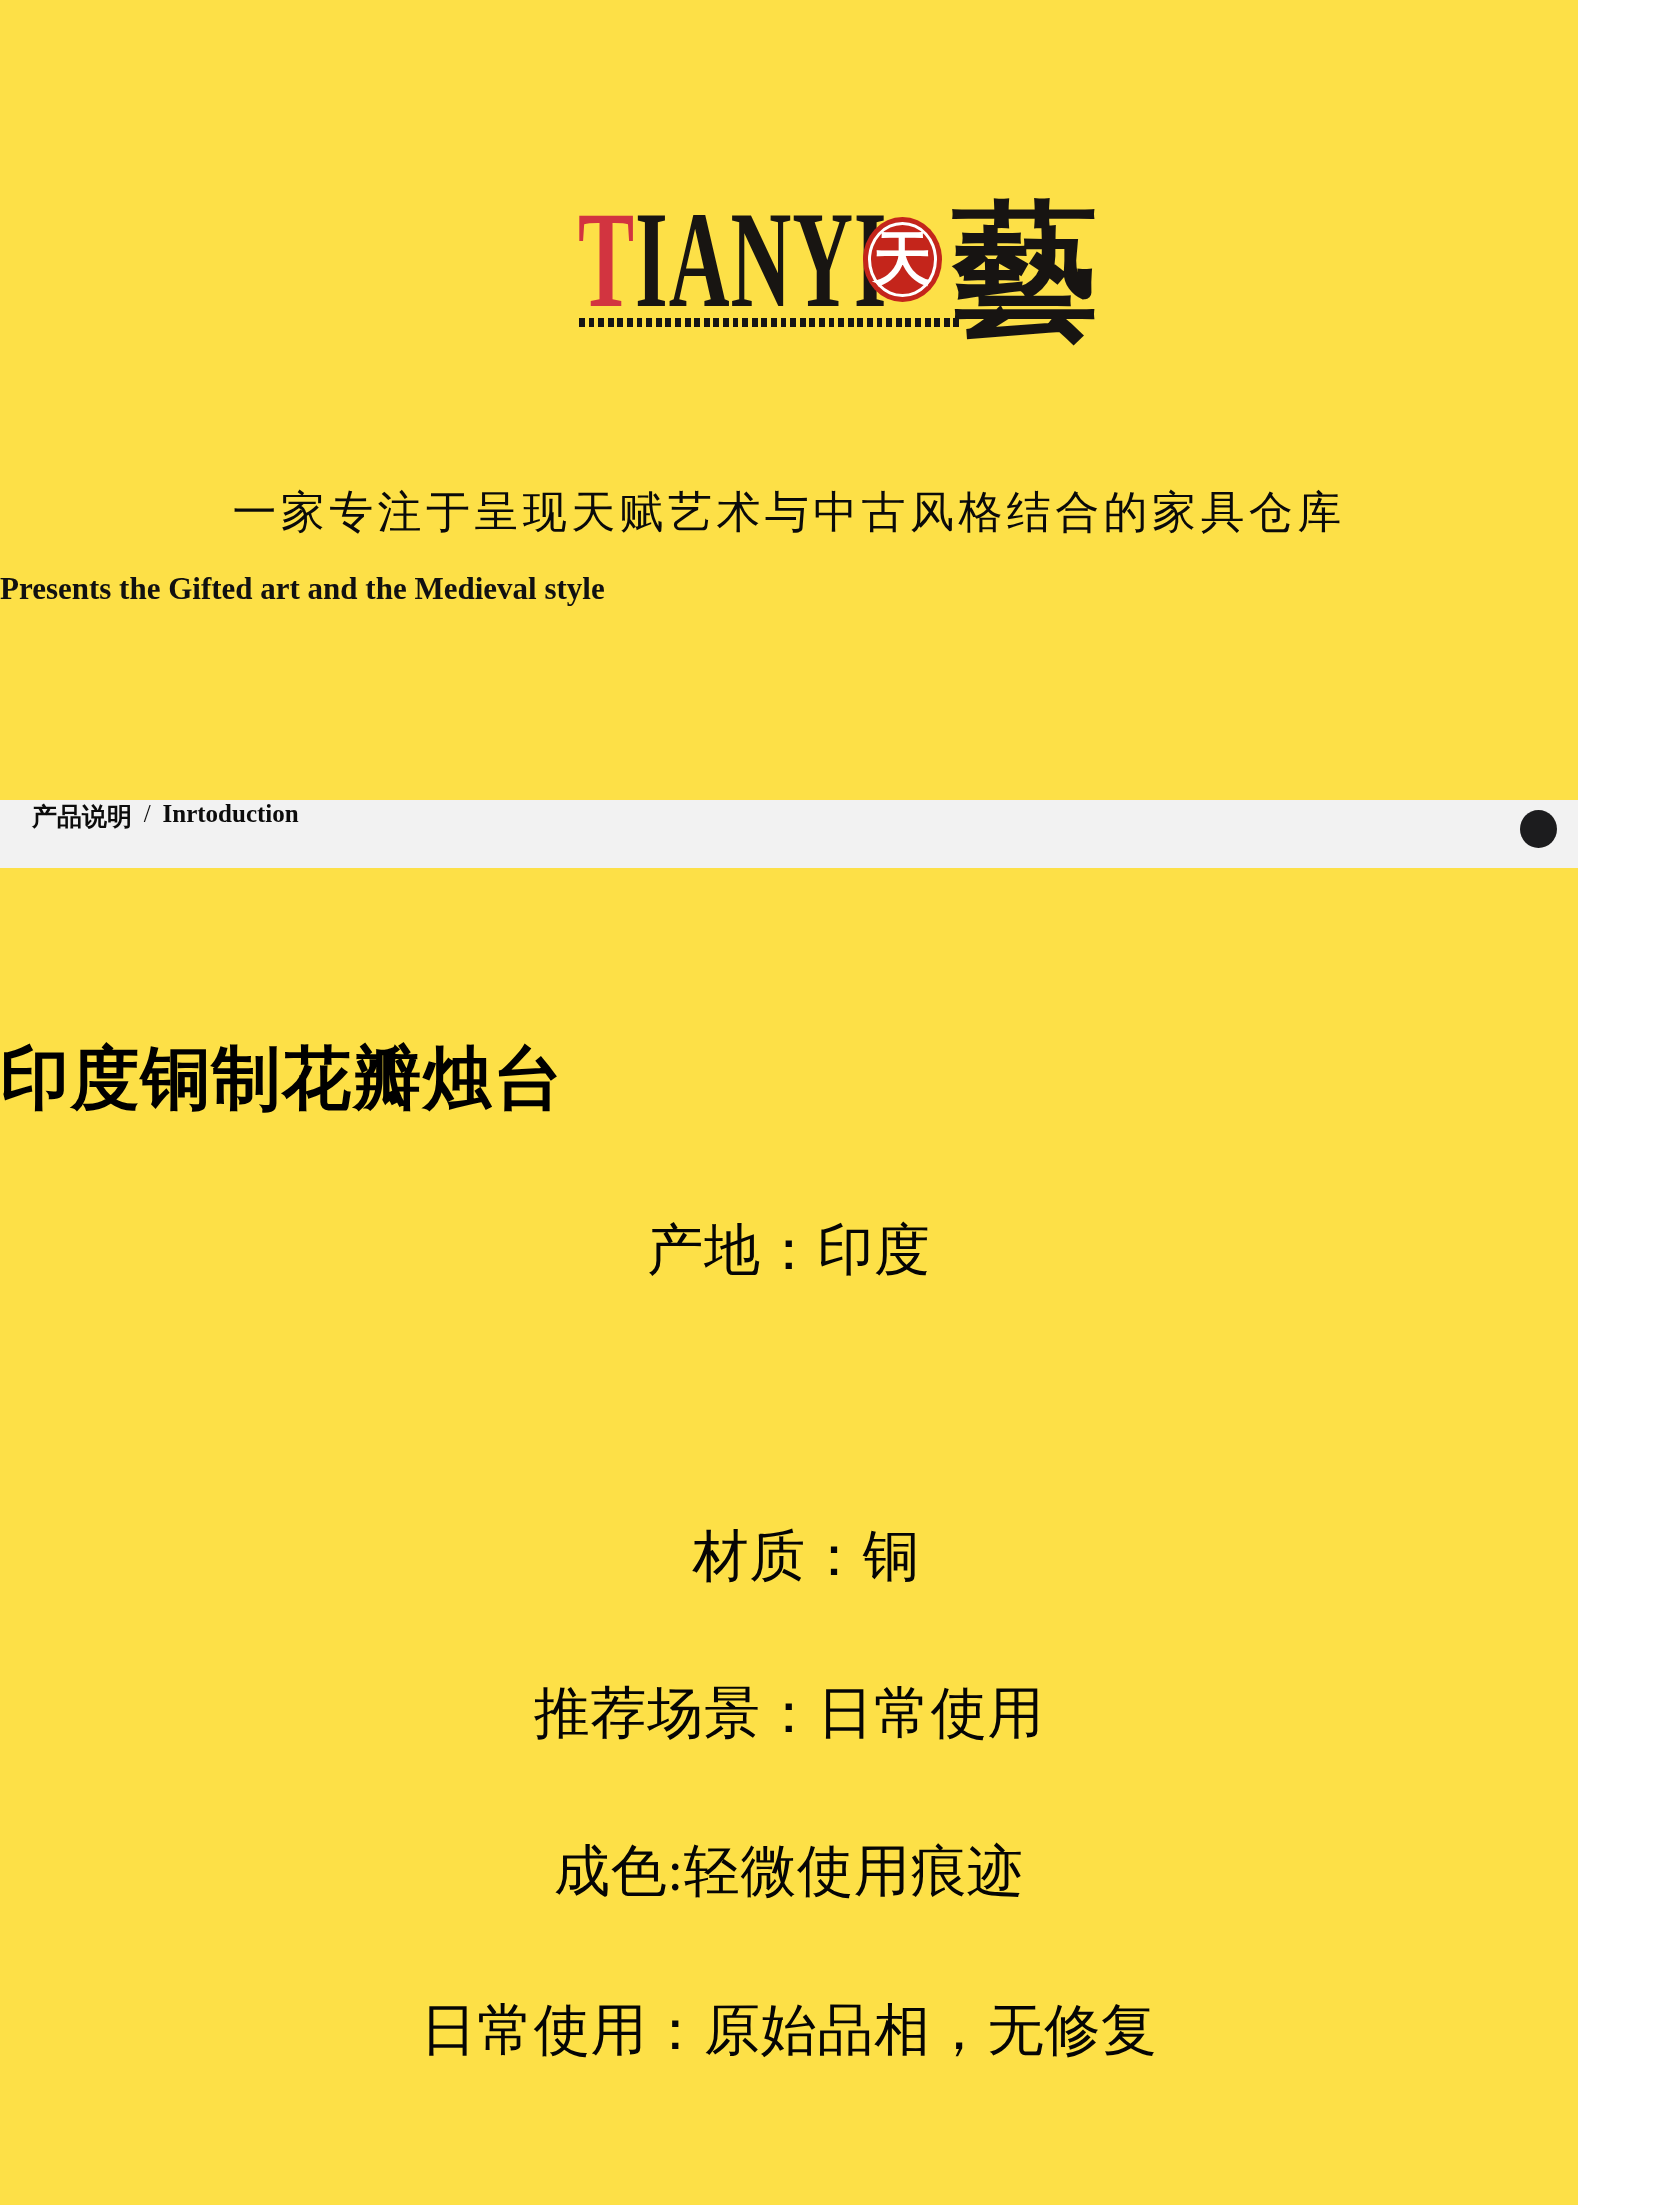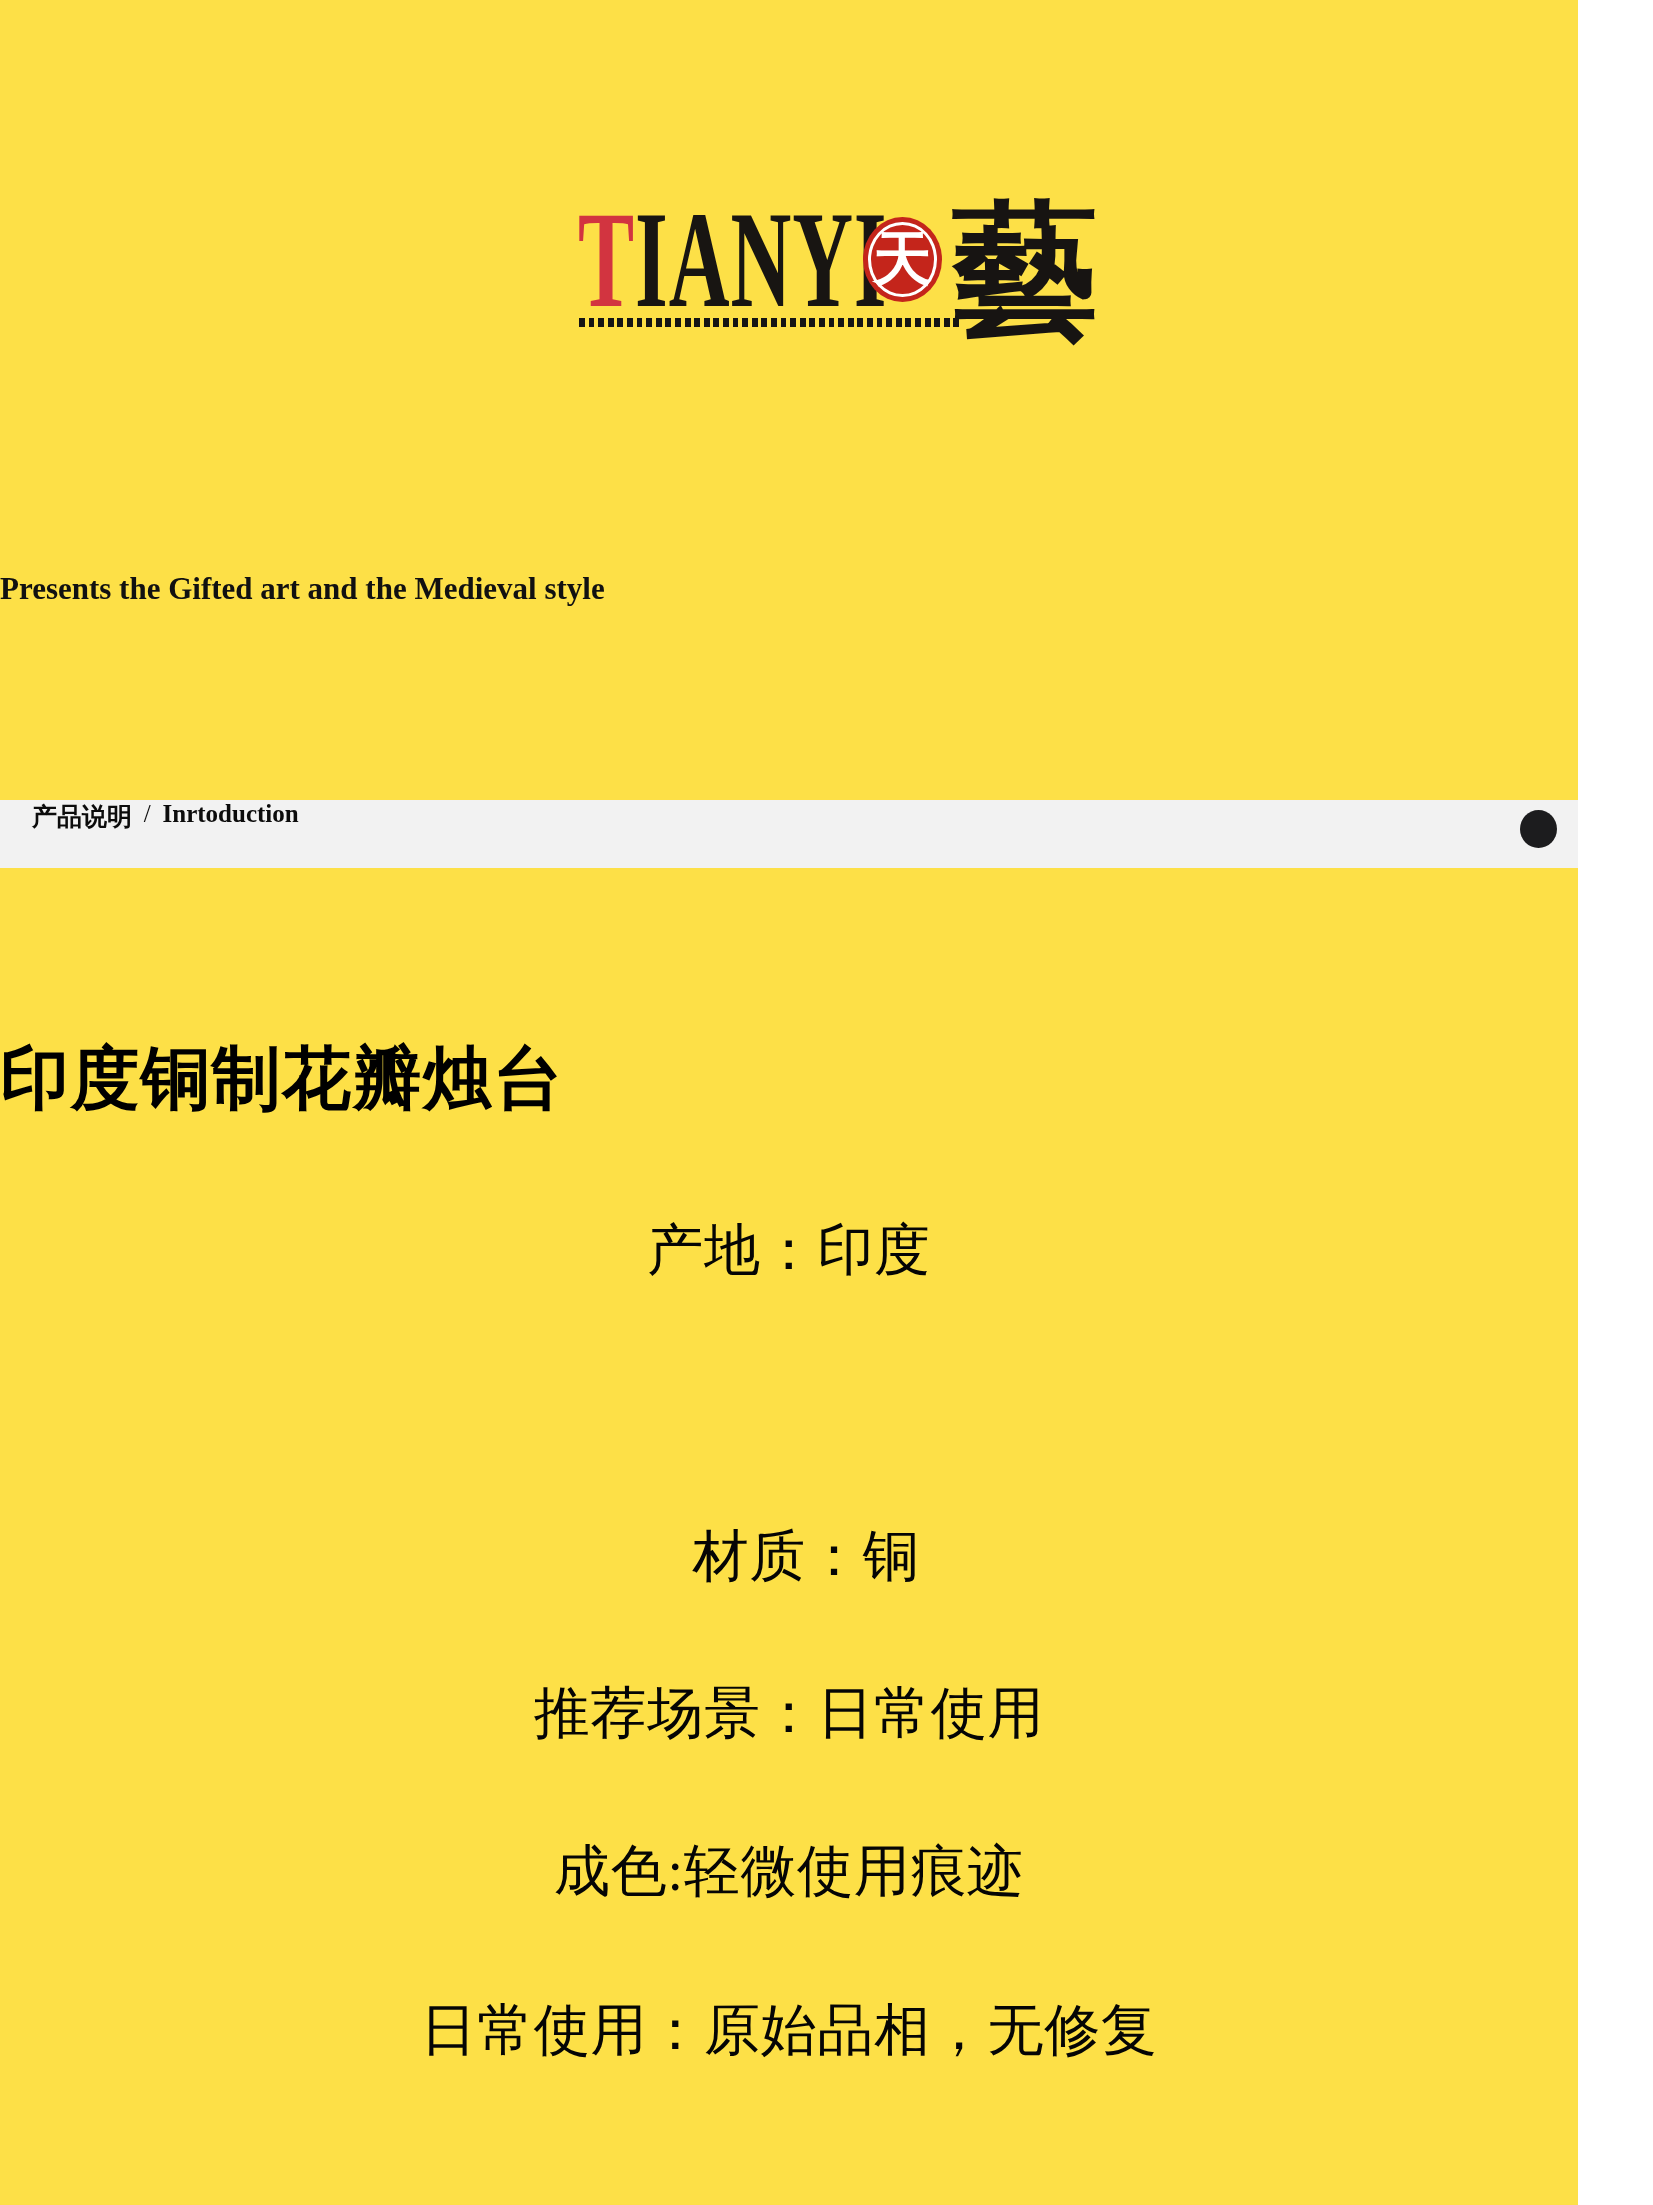--- a/index.html
+++ b/index.html
@@ -179,20 +179,21 @@
   <div class="logo">
     <div class="tianyi-wrap"><span class="tianyi-first">T</span><span>IANYI</span></div>
     <div class="seal">
       <div class="seal-ring"></div>
       <div class="seal-char">天</div>
     </div>
     <div class="yi">藝</div>
     <div class="dots"></div>
   </div>
 
+  <div class="tagline-cn">一家专注于呈现天赋艺术与中古风格结合的家具仓库</div>
   <div class="tagline-en">Presents the Gifted art and the Medieval style</div>
 
   <div class="section-bar">
     <div class="section-bar-text">
       <span>产品说明</span>
       <span class="section-sep">/</span>
       <span>Inrtoduction</span>
     </div>
     <div class="section-bullet"></div>
   </div>

